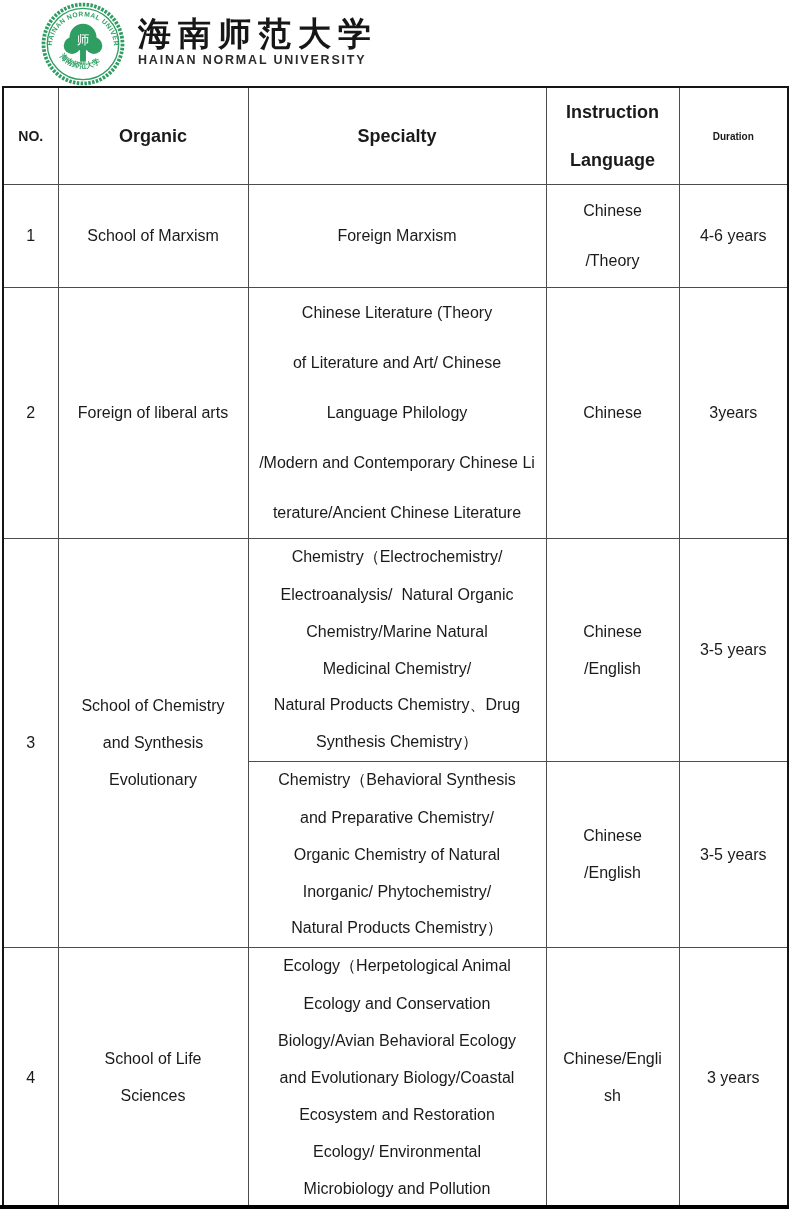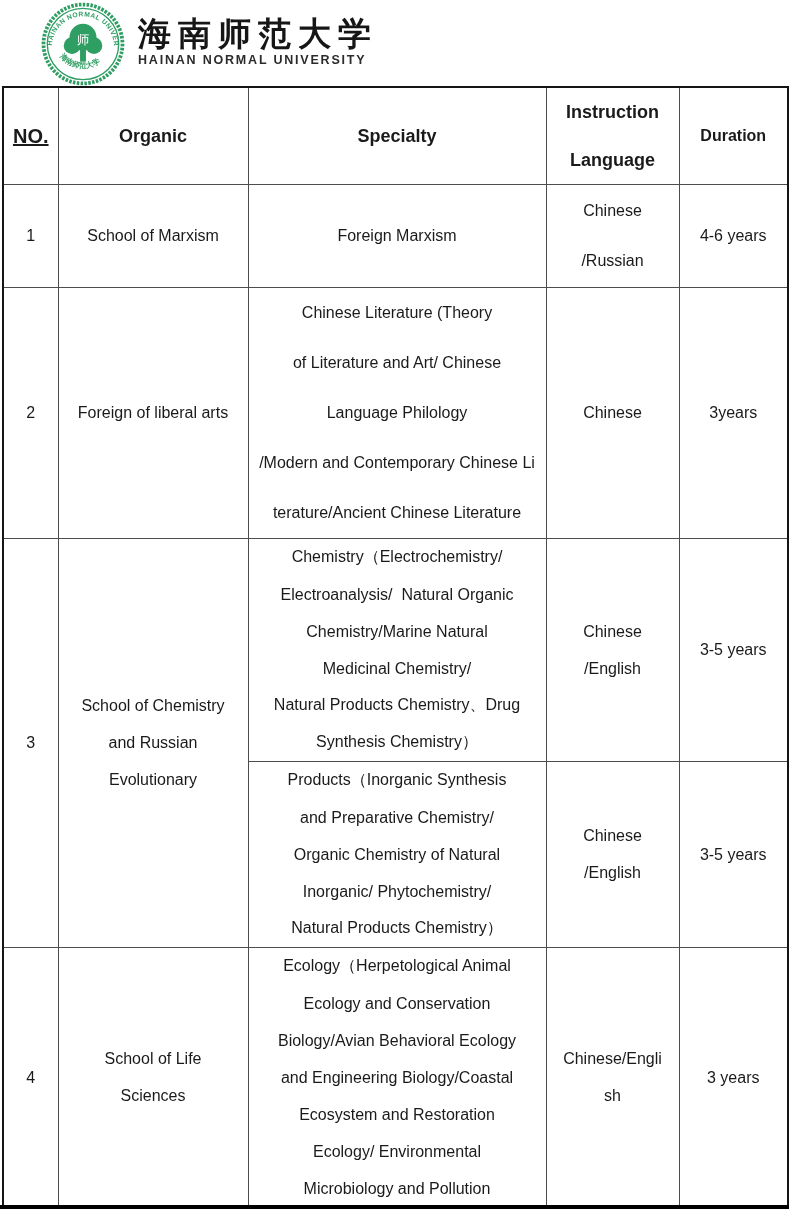--- a/index.html
+++ b/index.html
@@ -29,22 +29,22 @@
     width:785px;margin-left:2px;
   }
   th,td{
     border:1.5px solid #4d4d4d;padding:0;margin:12px;
     text-align:center;vertical-align:middle;
     font-size:16px;color:#1a1a1a;background:#fff;
   }
   table{border:2px solid #151515;}
   tr.header-row th{font-weight:bold;}
   .th-big{font-size:18px;}
-  .th-no{font-size:20px;text-decoration:underline;}
-  .th-duration{font-size:16px;}
+  .th-no{font-size:14px;}
+  .th-duration{font-size:10px;}
   .ln{
     display:flex;align-items:center;justify-content:center;
     white-space:pre;
   }
   .lh37 .ln{height:37px;text-align:center;}
   .lh50 .ln{height:50px;}
   .lh48 .ln{height:48px;}
   .cellstack{display:flex;flex-direction:column;justify-content:center;align-items:stretch;}
   
   .bottom-line{
@@ -108,21 +108,21 @@
     <th class="th-duration">Duration</th>
   </tr>
 
   <tr class="lh50" style="height:103px">
     <td>1</td>
     <td>School of Marxism</td>
     <td>Foreign Marxism</td>
     <td>
       <div class="cellstack">
         <div class="ln">Chinese</div>
-        <div class="ln">/Russian</div>
+        <div class="ln">/Theory</div>
       </div>
     </td>
     <td>4-6 years</td>
   </tr>
 
   <tr class="lh50" style="height:250px">
     <td>2</td>
     <td>Foreign of liberal arts</td>
     <td>
       <div class="cellstack">
@@ -135,21 +135,21 @@
     </td>
     <td>Chinese</td>
     <td>3years</td>
   </tr>
 
   <tr class="lh37" style="height:222px">
     <td rowspan="2">3</td>
     <td rowspan="2">
       <div class="cellstack">
         <div class="ln">School of Chemistry</div>
-        <div class="ln">and Russian</div>
+        <div class="ln">and Synthesis</div>
         <div class="ln">Evolutionary</div>
       </div>
     </td>
     <td>
       <div class="cellstack">
         <div class="ln">Chemistry（Electrochemistry/</div>
         <div class="ln">Electroanalysis/  Natural Organic</div>
         <div class="ln">Chemistry/Marine Natural</div>
         <div class="ln">Medicinal Chemistry/</div>
         <div class="ln">Natural Products Chemistry、Drug</div>
@@ -161,21 +161,21 @@
         <div class="ln">Chinese</div>
         <div class="ln">/English</div>
       </div>
     </td>
     <td>3-5 years</td>
   </tr>
 
   <tr class="lh37" style="height:185px">
     <td>
       <div class="cellstack">
-        <div class="ln">Products（Inorganic Synthesis</div>
+        <div class="ln">Chemistry（Behavioral Synthesis</div>
         <div class="ln">and Preparative Chemistry/</div>
         <div class="ln">Organic Chemistry of Natural</div>
         <div class="ln">Inorganic/ Phytochemistry/</div>
         <div class="ln">Natural Products Chemistry）</div>
       </div>
     </td>
     <td>
       <div class="cellstack">
         <div class="ln">Chinese</div>
         <div class="ln">/English</div>
@@ -190,21 +190,21 @@
       <div class="cellstack">
         <div class="ln">School of Life</div>
         <div class="ln">Sciences</div>
       </div>
     </td>
     <td>
       <div class="cellstack">
         <div class="ln">Ecology（Herpetological Animal</div>
         <div class="ln">Ecology and Conservation</div>
         <div class="ln">Biology/Avian Behavioral Ecology</div>
-        <div class="ln">and Engineering Biology/Coastal</div>
+        <div class="ln">and Evolutionary Biology/Coastal</div>
         <div class="ln">Ecosystem and Restoration</div>
         <div class="ln">Ecology/ Environmental</div>
         <div class="ln">Microbiology and Pollution</div>
       </div>
     </td>
     <td>
       <div class="cellstack">
         <div class="ln">Chinese/Engli</div>
         <div class="ln">sh</div>
       </div>

